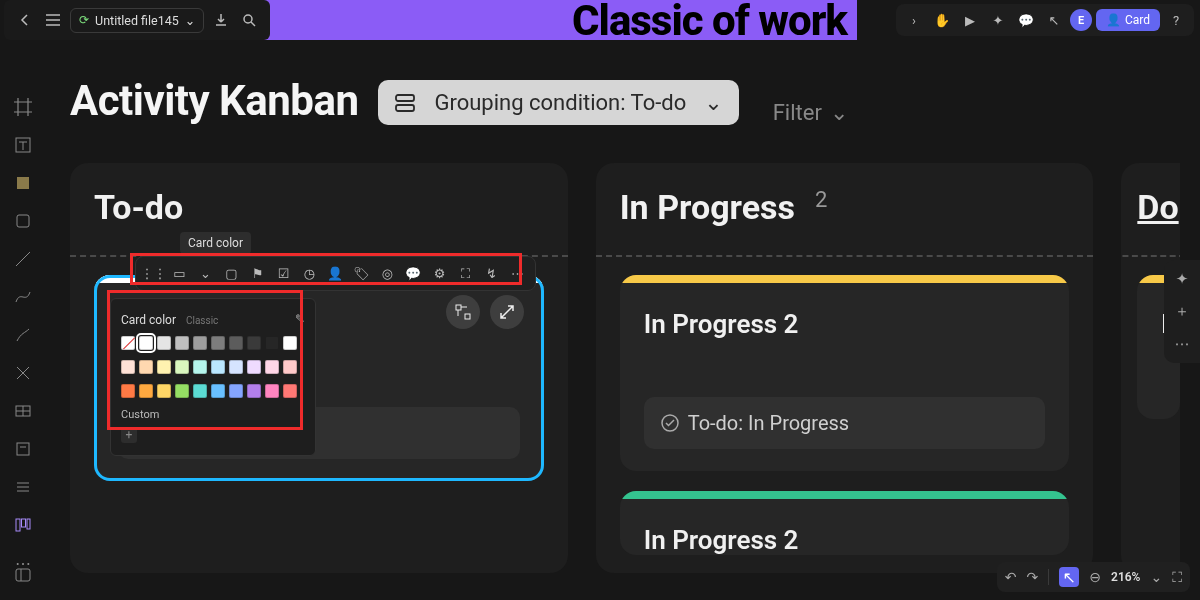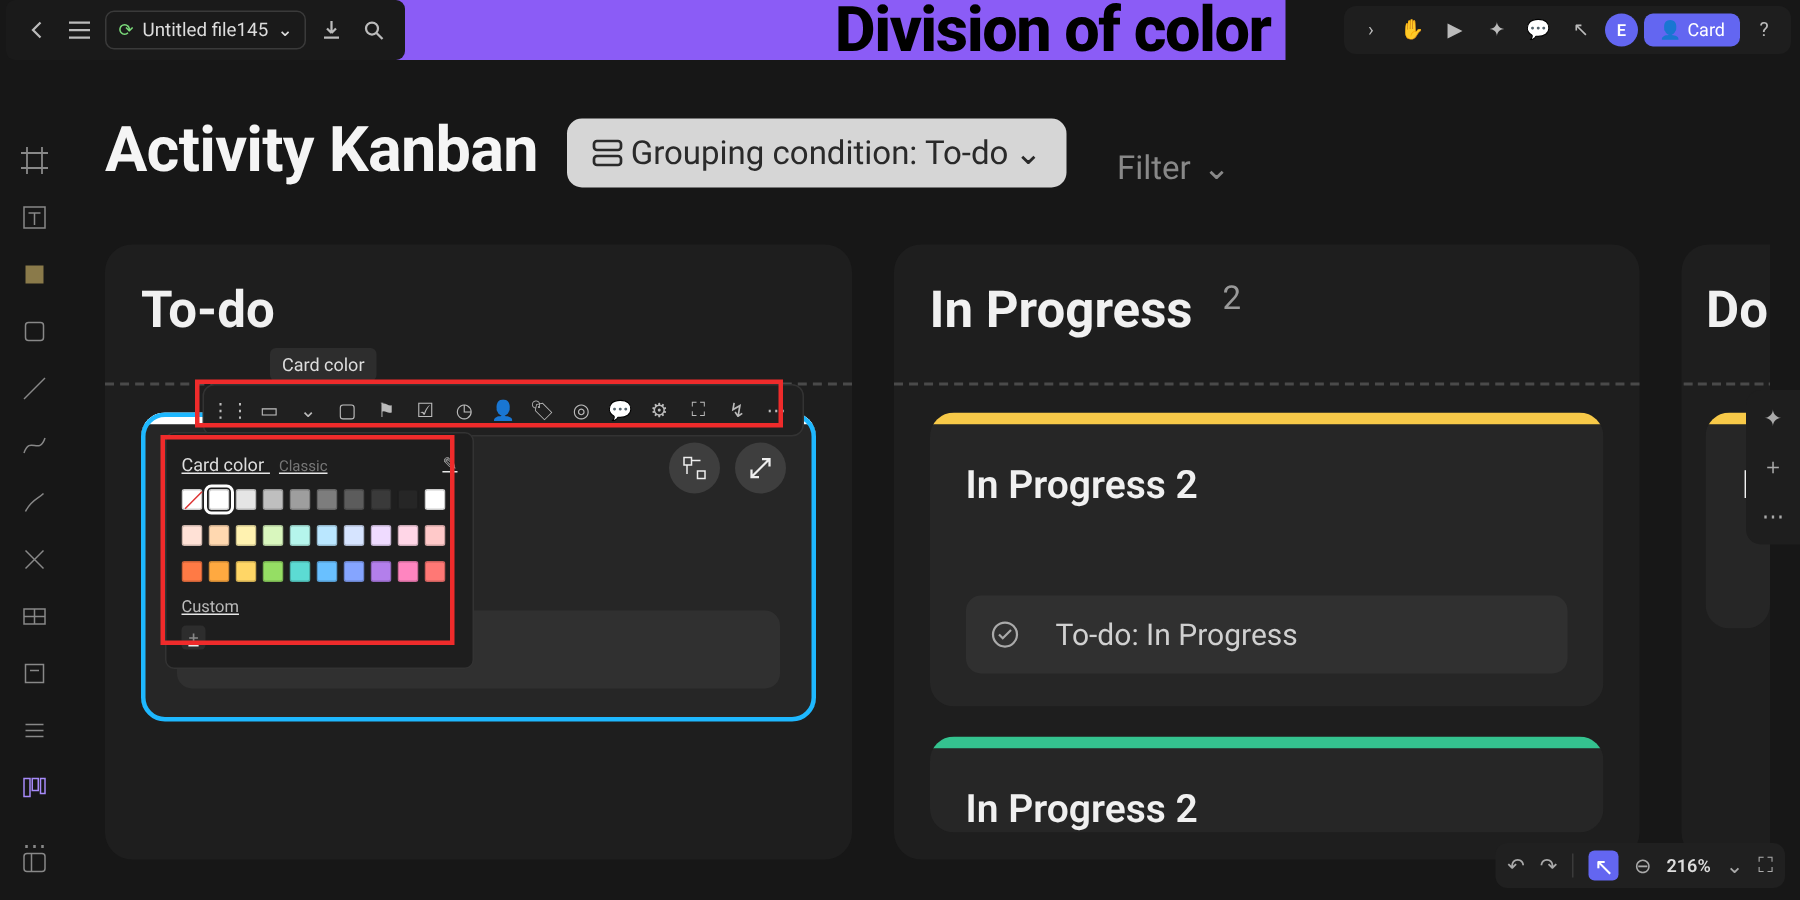--- a/index.html
+++ b/index.html
@@ -14,62 +14,62 @@
 .topbar-right .ib { width:24px; height:24px; display:flex; align-items:center; justify-content:center; color:#bbb; cursor:pointer; border-radius:4px; font-size:13px;}
 .avatar { width:22px; height:22px; border-radius:50%; background:#6366f1; color:#fff; display:flex; align-items:center; justify-content:center; font-size:11px; font-weight:600;}
 .share-btn { background:#6366f1; color:#fff; border-radius:6px; padding:4px 10px; font-size:12px; display:flex; align-items:center; gap:4px; cursor:pointer;}
 .left-rail { position:absolute; left:0; top:88px; width:46px; display:flex; flex-direction:column; align-items:center; gap:8px; padding-top:4px;}
 .left-rail .tool { width:30px; height:30px; display:flex; align-items:center; justify-content:center; color:#888; border-radius:6px; cursor:pointer; font-size:16px;}
 .left-rail .tool.active { color:#a78bfa; }
 .left-bottom { position:absolute; left:8px; bottom:10px; width:30px; height:30px; display:flex; align-items:center; justify-content:center; color:#888; border-radius:6px; cursor:pointer;}
 .main { position:absolute; left:50px; top:48px; right:0; bottom:0; padding:28px 20px 0 20px; overflow:hidden;}
 .header-row { display:flex; align-items:flex-end; gap:20px; margin-bottom:38px;}
 .page-title { font-size:42px; font-weight:700; color:#f5f5f5; letter-spacing:-0.5px;}
-.grouping-chip { background:#d6d6d6; color:#2a2a2a; border-radius:10px; padding:10px 16px; display:flex; align-items:center; gap:4px; font-size:22px; cursor:pointer;}
+.grouping-chip { background:#d6d6d6; color:#2a2a2a; border-radius:10px; padding:10px 16px; display:flex; align-items:center; gap:18px; font-size:22px; cursor:pointer;}
 .grouping-chip svg { width:22px; height:22px; }
 .filter-chip { color:#888; font-size:22px; display:flex; align-items:center; gap:8px; cursor:pointer; margin-left:14px;}
 .board { display:flex; gap:28px; }
 .column { width:512px; background:#1e1e1e; border-radius:18px; padding:24px 24px 6px 24px; position:relative;}
 .col-head { display:flex; align-items:flex-start; gap:20px; margin-bottom:28px;}
 .col-title { font-size:34px; font-weight:700; color:#f1f1f1;}
 .col-count { font-size:22px; color:#999;}
 .dashed { border-top:2px dashed #4a4a4a; margin:0 -24px 18px -24px;}
 .card { border-radius:16px; overflow:hidden; margin-bottom:20px; position:relative; }
 .card .color-bar { height:8px; width:100%; }
 .card .card-body { background:#262626; padding:26px 24px 22px 24px;}
 .card .card-title { font-size:26px; font-weight:600; color:#f0f0f0; margin-bottom:58px;}
-.card .meta { background:#303030; border-radius:10px; padding:14px 16px; display:flex; align-items:center; gap:24px; font-size:20px; color:#d0d0d0;}
+.card .meta { background:#303030; border-radius:10px; padding:14px 16px; display:flex; align-items:center; gap:8px; font-size:20px; color:#d0d0d0;}
 .card.selected { outline:3px solid #1eb8ff; outline-offset:-3px; box-shadow:0 1px 0 #fff inset;}
 .card-actions { position:absolute; top:20px; right:20px; display:flex; gap:10px;}
 .card-actions .circ { width:34px; height:34px; border-radius:50%; background:#3e3e3e; display:flex; align-items:center; justify-content:center; color:#eee; cursor:pointer; font-size:16px;}
 .card-toolbar { position:absolute; top:256px; left:135px; background:#202020; border:1px solid #333; border-radius:8px; padding:5px 6px; display:flex; align-items:center; gap:3px; z-index:60;}
 .card-toolbar .tb { width:23px; height:23px; display:flex; align-items:center; justify-content:center; color:#bbb; cursor:pointer; border-radius:4px; font-size:13px;}
 .tooltip-cc { position:absolute; top:232px; left:180px; background:#2d2d2d; color:#ddd; font-size:12px; padding:4px 8px; border-radius:4px; z-index:61;}
-.colorpicker { position:absolute; top:288px; left:110px; width:206px; background:#1e1e1e; border:1px solid #333; border-radius:6px; padding:10px 10px 12px 10px; z-index:70;text-decoration:underline;}
+.colorpicker { position:absolute; top:298px; left:110px; width:206px; background:#1e1e1e; border:1px solid #333; border-radius:6px; padding:10px 10px 12px 10px; z-index:70;}
 .colorpicker .cp-head { display:flex; align-items:center; justify-content:space-between; margin-bottom:8px;}
 .colorpicker .cp-title { font-size:12px; color:#ddd;}
 .colorpicker .cp-sub { font-size:10px; color:#777; margin-left:6px;}
 .colorpicker .eyedrop { color:#aaa; font-size:12px; cursor:pointer;}
 .swatches { display:grid; grid-template-columns:repeat(10,14px); gap:4px; margin-bottom:10px;}
 .sw { width:14px; height:14px; border-radius:2px; cursor:pointer; border:1px solid rgba(0,0,0,0.2);}
 .sw.none { background:#fff; position:relative;}
 .sw.none:after { content:""; position:absolute; left:-1px; top:6px; width:16px; height:1px; background:#d33; transform:rotate(-45deg);}
 .sw.sel { outline:2px solid #fff; outline-offset:1px;}
 .cp-custom { font-size:11px; color:#bbb; margin-bottom:6px;}
 .cp-add { width:16px; height:16px; border-radius:3px; background:#2d2d2d; color:#888; display:flex; align-items:center; justify-content:center; font-size:12px; cursor:pointer;}
 .red-box1 { position:absolute; top:253px; left:130px; width:392px; height:32px; border:3px solid #ef2b2b; z-index:80; pointer-events:none;}
 .red-box2 { position:absolute; top:290px; left:107px; width:196px; height:140px; border:3px solid #ef2b2b; z-index:80; pointer-events:none;}
 .right-rail { position:absolute; right:0; top:260px; width:36px; background:#1e1e1e; border-radius:10px 0 0 10px; padding:10px 0; display:flex; flex-direction:column; align-items:center; gap:14px;}
 .right-rail .rt { color:#aaa; font-size:15px; cursor:pointer;}
 .bottom-bar { position:absolute; right:10px; bottom:8px; background:#202020; border-radius:8px; padding:5px 8px; display:flex; align-items:center; gap:10px;}
 .bottom-bar .bb { color:#aaa; font-size:14px; cursor:pointer; display:flex; align-items:center; gap:3px;}
 .bottom-bar .cursor { width:20px; height:20px; border-radius:4px; background:#6366f1; display:flex; align-items:center; justify-content:center; color:#fff;}
 .zoom { color:#ddd; font-size:12px; font-weight:600;}
 .column.partial { width:60px; padding:24px 0 6px 16px; border-radius:18px 0 0 18px; overflow:hidden;}
-.column.partial .col-title { font-size:34px;}
+.column.partial .col-title { font-size:34px;text-decoration:underline;}
 .column.partial .card .card-title { font-size:26px;}
 svg { display:block; }
 </style>
 </head>
 <body>
 
 <div class="topbar">
   <div class="topbar-left">
     <div class="ib">
         <svg width="12" height="12" viewBox="0 0 12 12">
@@ -93,21 +93,21 @@
       </div>
     <div class="ib">
         <svg width="14" height="14" viewBox="0 0 14 14">
           <circle cx="6" cy="6" r="4" stroke="currentColor" fill="none" stroke-width="1.5"></circle>
           <path d="M9 9l4 4" stroke="currentColor" stroke-width="1.5"></path>
         </svg>
       </div>
   </div>
 </div>
 
-<div class="banner">Division of color</div>
+<div class="banner">Classic of work</div>
 
 <div class="topbar-right">
   <div class="ib">›</div>
   <div class="ib">✋</div>
   <div class="ib">▶</div>
   <div class="ib">✦</div>
   <div class="ib">💬</div>
   <div class="ib">↖</div>
   <div class="avatar">
       <span>E</span>

